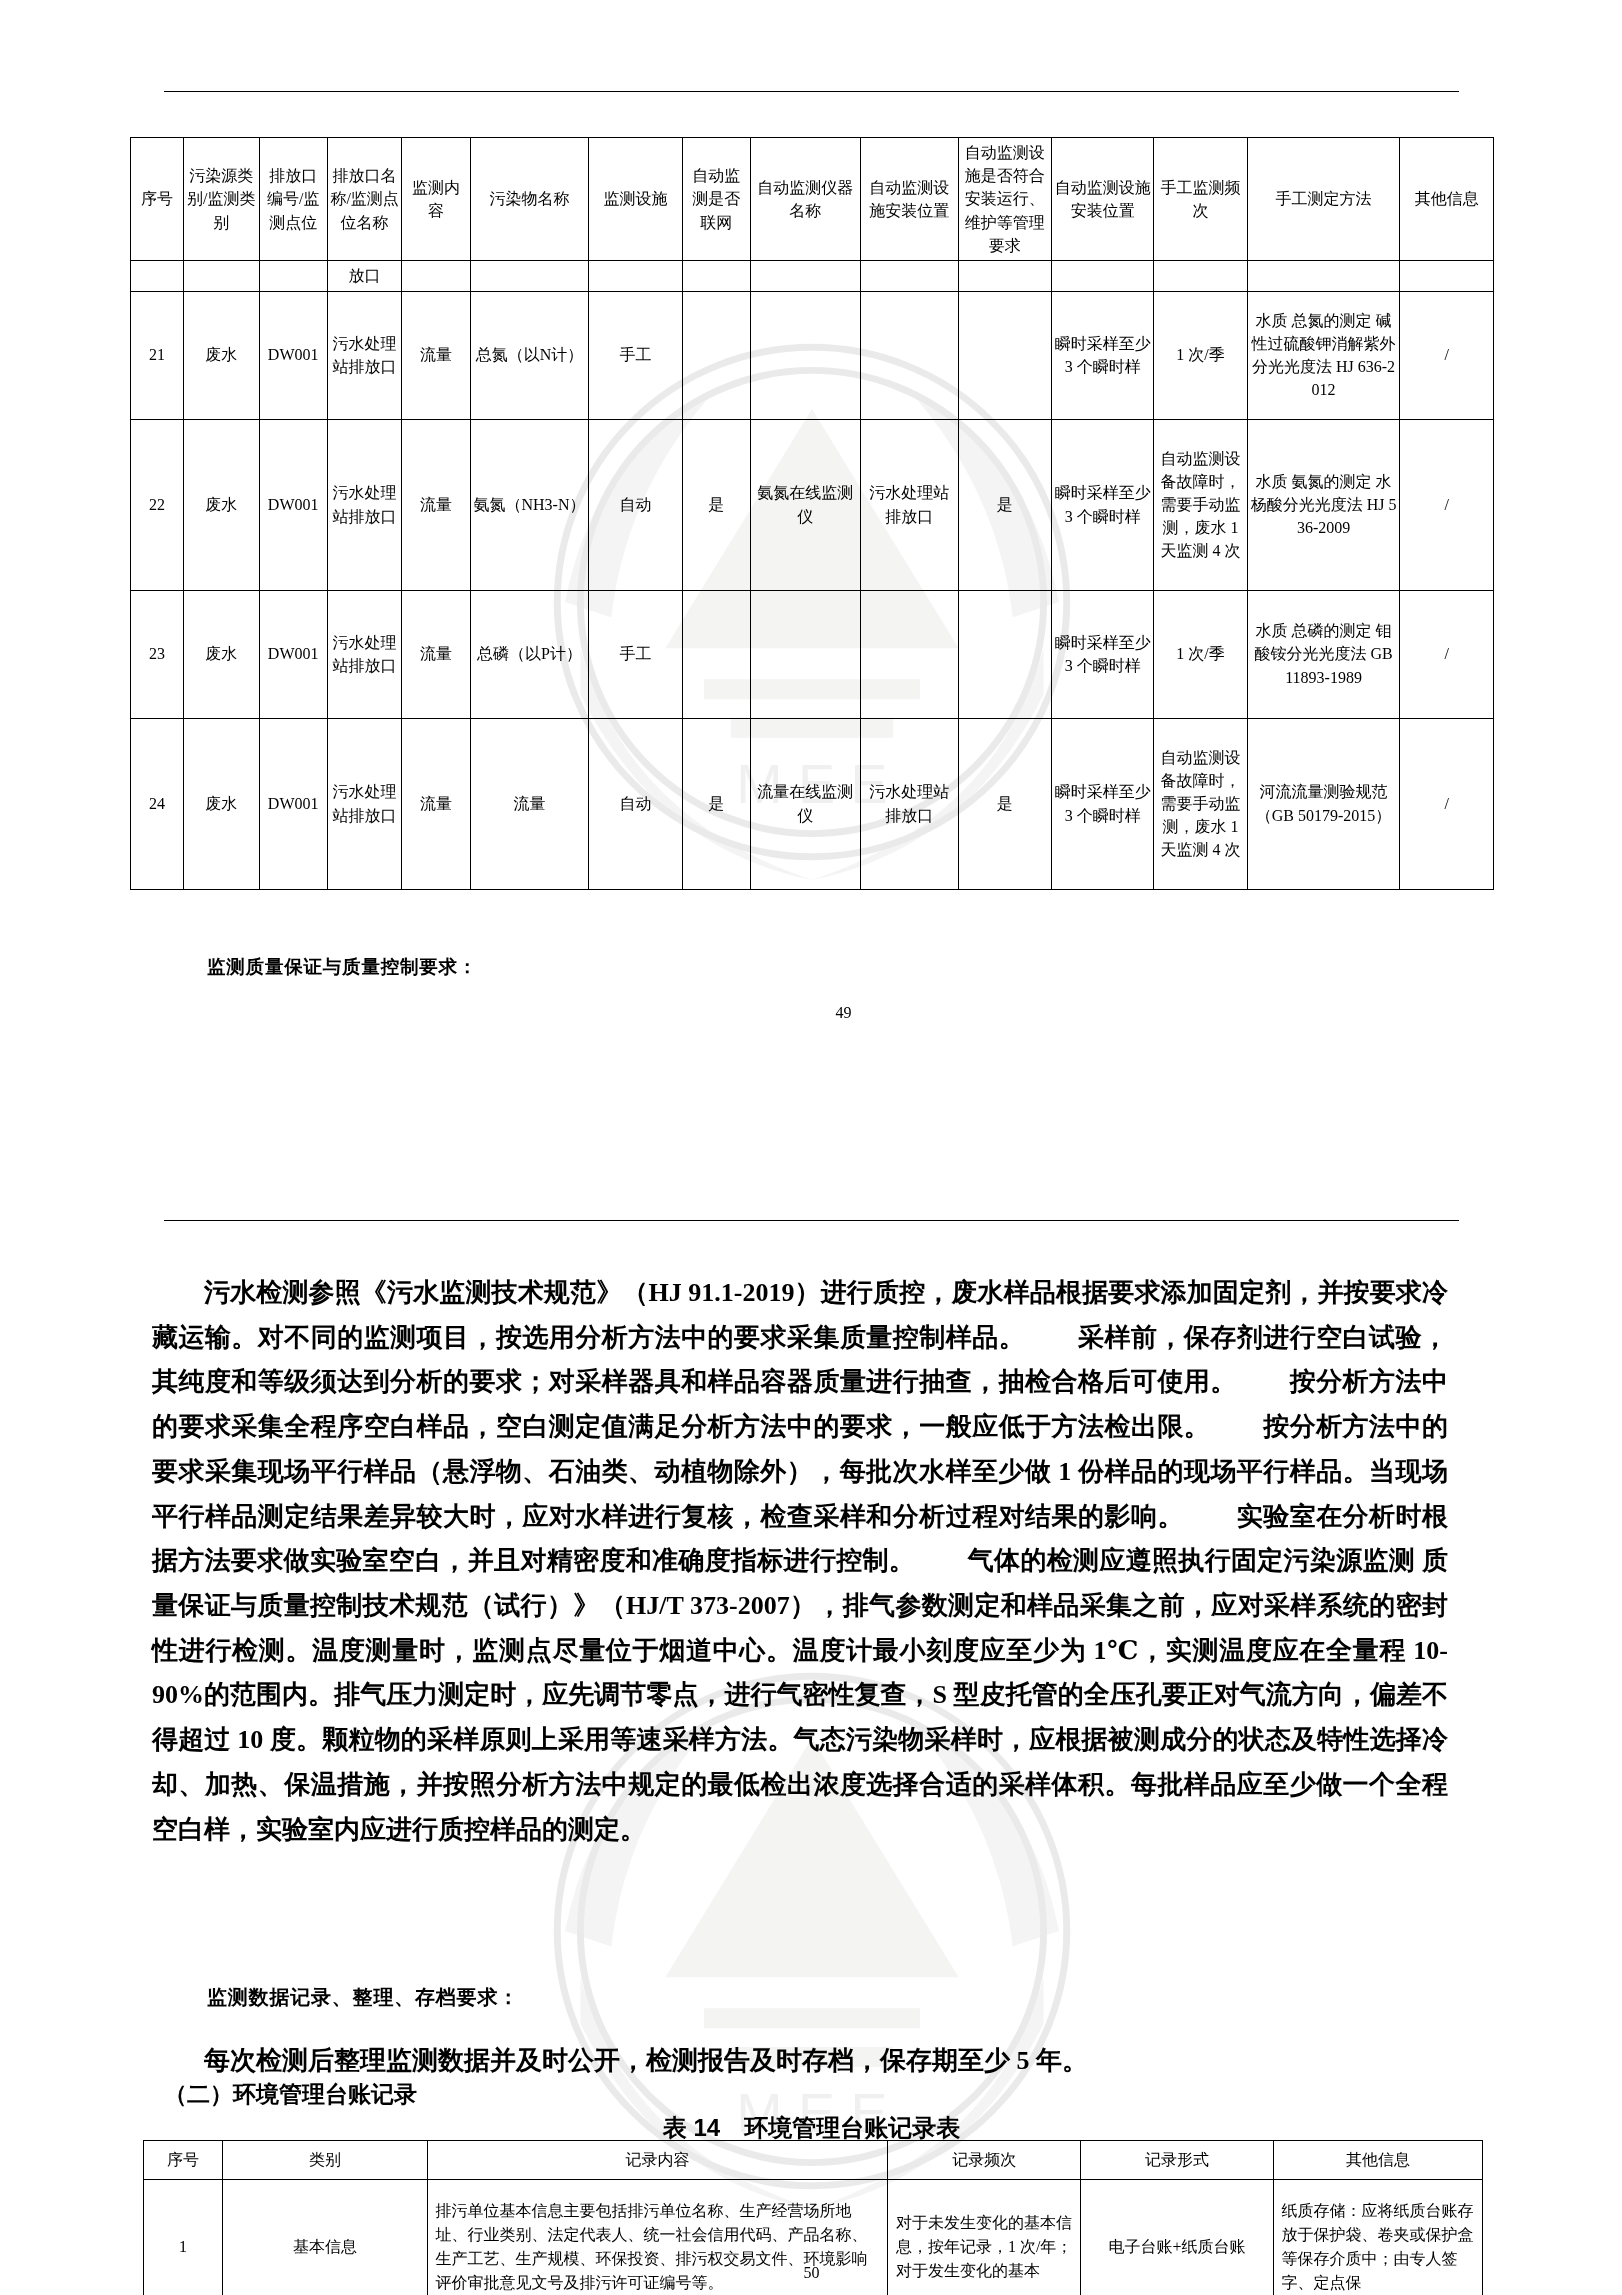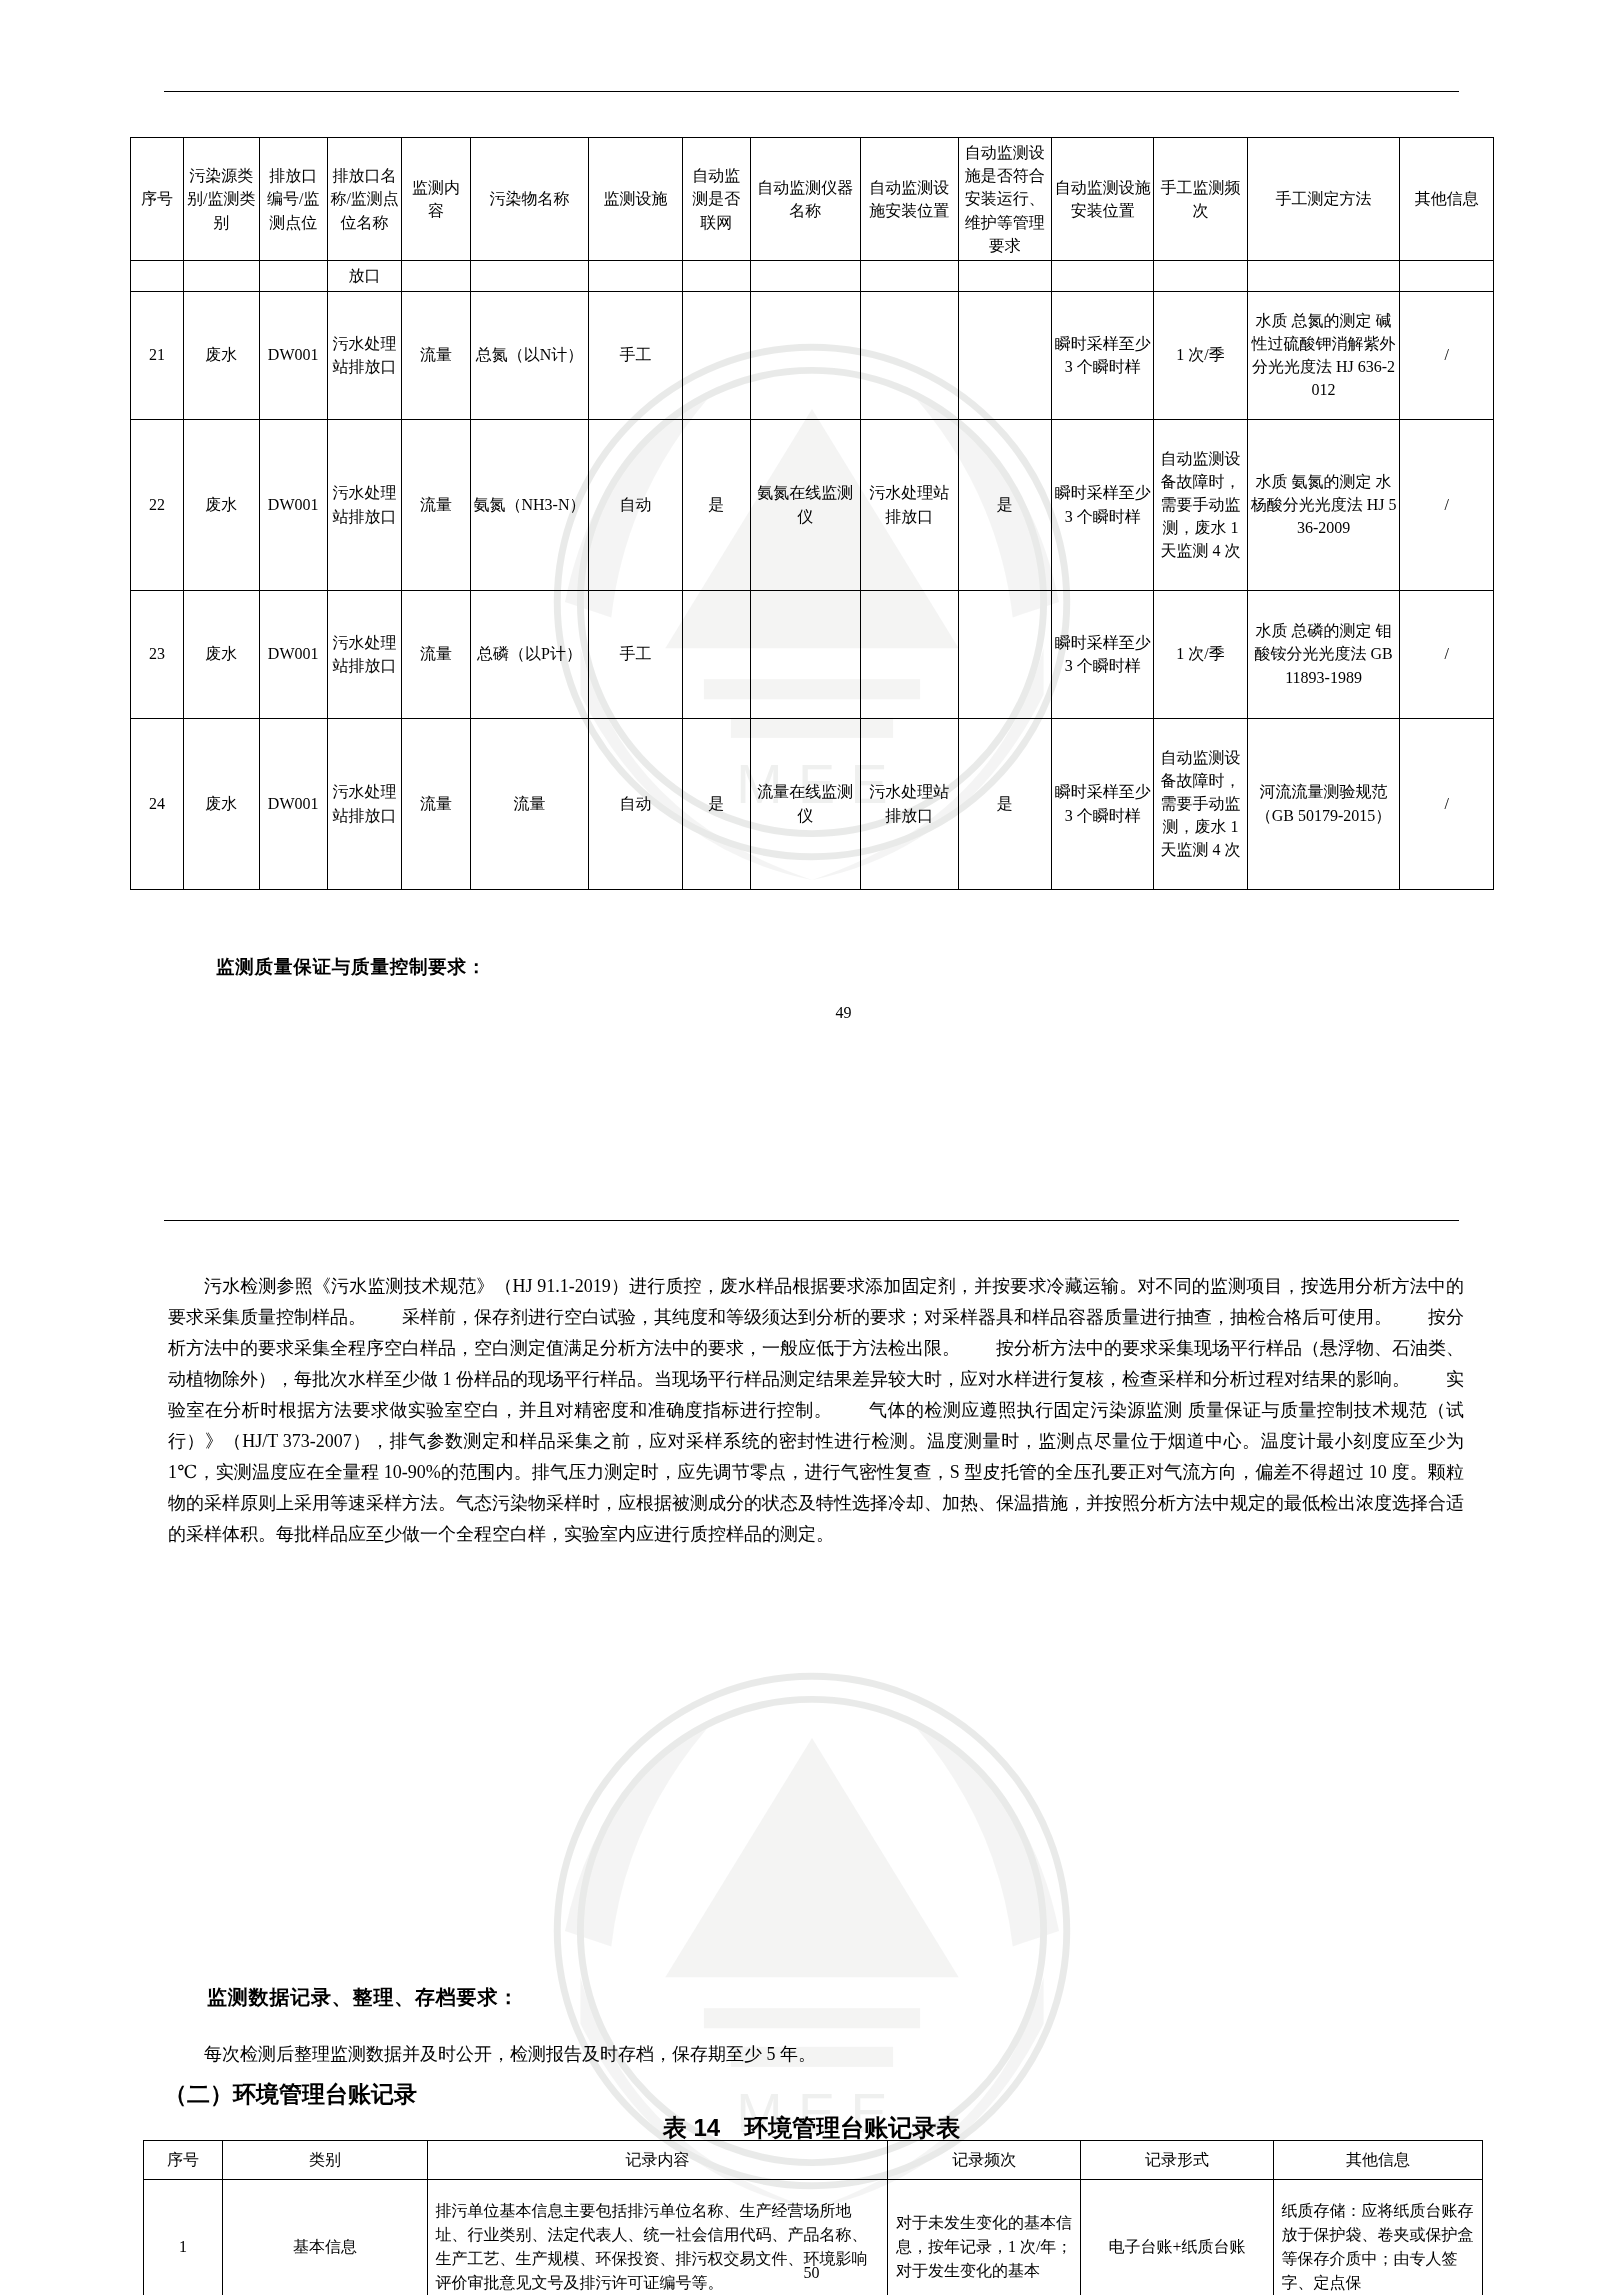--- a/index.html
+++ b/index.html
@@ -88,27 +88,28 @@
     position: absolute;
     width: 100%;
     text-align: center;
     font-size: 16px;
     font-family: "Liberation Serif", serif;
   }
 
   
   .para {
     position: absolute;
-    left: 168px;
+    left: 152px;
     width: 1296px;
-    font-size: 18px;
+    font-size: 26px;
     line-height: 1.72;
     text-align: justify;
     text-justify: inter-ideograph;
     z-index: 10;
+    font-weight: bold;
   }
   .para .indent { text-indent: 2em; display: block; }
 
   .heading2 {
     position: absolute;
     left: 164px;
     font-size: 23px;
     font-family: "Liberation Sans", sans-serif;
     font-weight: bold;
     z-index: 10;
@@ -285,21 +286,21 @@
         <td>污水处理站排放口</td>
         <td>是</td>
         <td>瞬时采样至少 3 个瞬时样</td>
         <td>自动监测设备故障时，需要手动监测，废水 1 天监测 4 次</td>
         <td>河流流量测验规范（GB 50179-2015）</td>
         <td>/</td>
       </tr>
     </tbody>
   </table>
 
-  <div class="caption-bold" style="left:207px; top:954px;margin-left:9px;">监测质量保证与质量控制要求：</div>
+  <div class="caption-bold" style="left:207px; top:954px;">监测质量保证与质量控制要求：</div>
   <div class="pg-num" style="top:1004px;margin-left:32px;">49</div>
 </div>
 
 <div class="page page2">
   <div class="top-rule2"></div>
 
   <svg class="watermark wm2" viewBox="0 0 1000 1000">
     <g fill="none" stroke="#b9bcb8" stroke-width="9">
       <circle cx="500" cy="500" r="330"></circle>
       <circle cx="500" cy="500" r="300"></circle>

